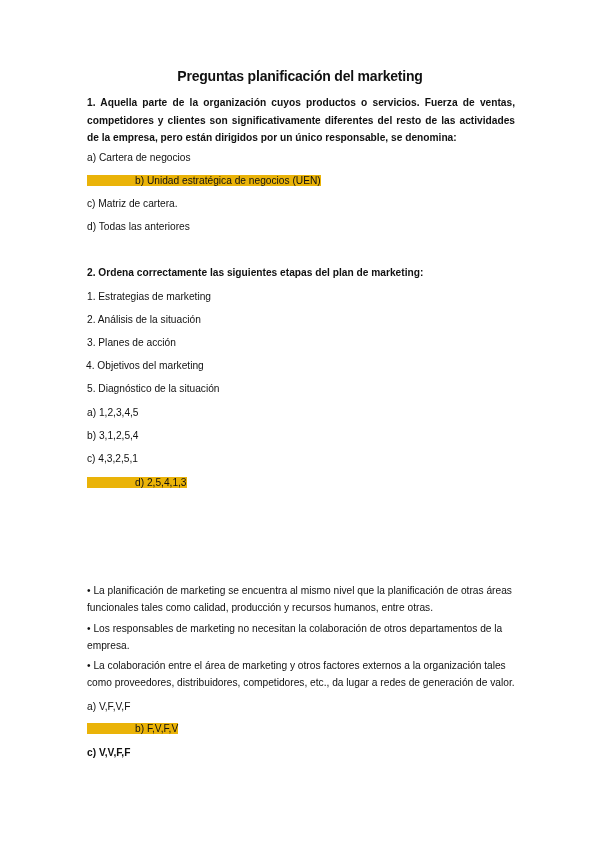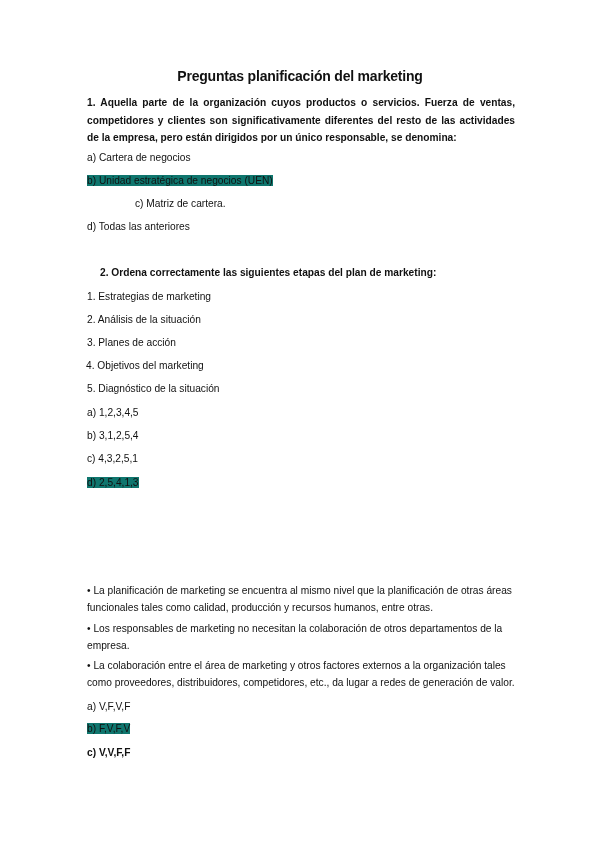--- a/index.html
+++ b/index.html
@@ -49,40 +49,41 @@
       white-space: nowrap;
     }
     .para {
       position: absolute;
       left: 87px;
       width: 430px;
       font-size: 10.2px;
       line-height: 17px;
     }
     .hl {
-      background: #0f766e;
+      background: #eab308;
+      padding-left: 48px;
     }
   </style>
 </head>
 <body>
 
 <div class="page">
 
   <div class="title">Preguntas planificación del marketing</div>
 
   <div class="q-head" style="top:94px;">
     <span>1.</span>
     <span>Aquella parte de la organización cuyos productos o servicios. Fuerza de ventas, competidores y clientes son significativamente diferentes del resto de las actividades de la empresa, pero están dirigidos por un único responsable, se denomina:</span>
   </div>
   <div class="line" style="top:151px;">a) Cartera de negocios</div>
   <div class="line" style="top:174px;"><span class="hl">b) Unidad estratégica de negocios (UEN)</span></div>
-  <div class="line" style="top:197px;margin-left:48px;">c) Matriz de cartera.</div>
+  <div class="line" style="top:197px;">c) Matriz de cartera.</div>
   <div class="line" style="top:220px;">d) Todas las anteriores</div>
 
-  <div class="q-head" style="top:264px;margin-left:13px;">
+  <div class="q-head" style="top:264px;">
     <span>2.</span>
     <span>Ordena correctamente las siguientes etapas del plan de marketing:</span>
   </div>
   <div class="line" style="top:290px;">1. Estrategias de marketing</div>
   <div class="line" style="top:313px;">2. Análisis de la situación</div>
   <div class="line" style="top:336px;">3. Planes de acción</div>
   <div class="line" style="top:359px;left:86px;">4. Objetivos del marketing</div>
   <div class="line" style="top:382px;">5. Diagnóstico de la situación</div>
   <div class="line" style="top:406px;">a) 1,2,3,4,5</div>
   <div class="line" style="top:429px;">b) 3,1,2,5,4</div>

